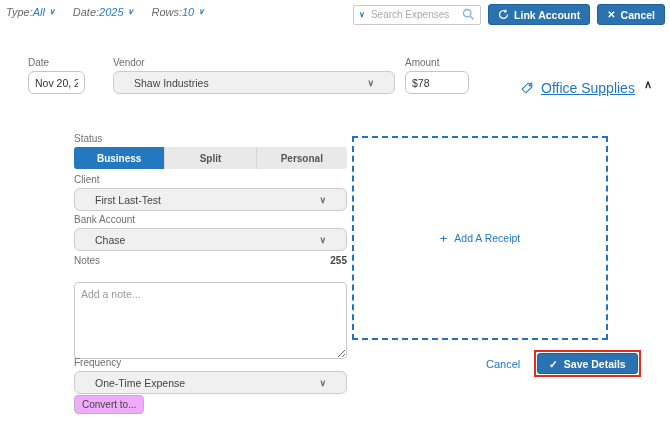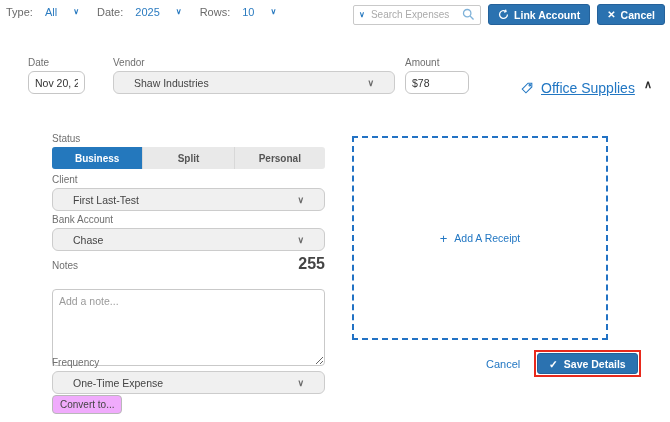--- a/index.html
+++ b/index.html
@@ -2,21 +2,21 @@
 <html><head>
 <meta charset="utf-8">
 <style>
   html,body{margin:0;padding:0;background:#fff;}
   .screen{
     position:relative;width:670px;height:422px;background:#fff;overflow:hidden;
     font-family:"Liberation Sans", sans-serif;color:#333;
   }
   
   .topbar-filters{position:absolute;left:6px;top:6px;display:flex;align-items:center;gap:18px;font-size:11px;}
-  .filter{display:flex;align-items:center;gap:12px;cursor:pointer;}
+  .filter{display:flex;align-items:center;gap:0;cursor:pointer;font-style:italic;}
   .filter .flabel{color:#6a6a6a;}
   .filter .fvalue{color:#2b7bc0;}
   .chev-blue{color:#2b7bc0;font-size:8px;font-weight:bold;margin-left:4px;line-height:1;}
   .topbar-actions{position:absolute;right:5px;top:4px;display:flex;align-items:center;gap:7px;}
   .searchbox{display:flex;align-items:center;width:116px;height:18px;border:1px solid #c9c9c9;border-radius:2px;background:#fff;padding:0 5px;gap:4px;}
   .searchbox input{border:0;outline:0;flex:1;min-width:0;font-size:10px;font-family:"Liberation Sans",sans-serif;color:#555;}
   .searchbox input::placeholder{color:#aaa;}
   .btn-blue{display:flex;align-items:center;gap:5px;height:19px;padding:0 9px;background:#2b72b0;border:1px solid #24619a;border-radius:3px;color:#fff;font-size:10.5px;font-weight:bold;cursor:pointer;}
   .btn-blue .glyph{font-size:10px;line-height:1;}
   
@@ -31,28 +31,28 @@
   .select{box-sizing:border-box;height:23px;border:1px solid #cccccc;border-radius:6px;background:#f0f0f0;display:flex;align-items:center;justify-content:space-between;padding:0 20px;font-size:10.5px;color:#444;cursor:pointer;}
   .select .chev{color:#6b6b6b;font-size:9px;font-weight:bold;}
   
   .fg-date{position:absolute;left:28px;top:57px;}
   .fg-vendor{position:absolute;left:113px;top:57px;}
   .fg-amount{position:absolute;left:405px;top:57px;}
   .category-link{position:absolute;left:520px;top:80px;display:flex;align-items:center;gap:7px;cursor:pointer;}
   .category-link a{color:#2277c3;font-size:14px;text-decoration:underline;}
   .collapse{position:absolute;left:644px;top:78px;color:#2e2e2e;font-size:11px;font-weight:bold;cursor:pointer;}
   
-  .grp{position:absolute;left:52px;width:273px;}
+  .grp{position:absolute;left:74px;width:273px;}
   .grp-status{top:133px;} .grp-client{top:174px;} .grp-bank{top:214px;} .grp-notes{top:255px;} .grp-freq{top:357px;} .grp-convert{top:394px;width:auto;}
   .segmented{display:flex;height:22px;background:#e9e9e9;border-radius:3px;overflow:hidden;}
   .seg{flex:1;display:flex;align-items:center;justify-content:center;font-size:10px;font-weight:bold;color:#555;border-right:1px solid #d8d8d8;cursor:pointer;}
   .seg:last-child{border-right:0;}
   .seg.active{background:#2478bd;color:#fff;}
   .notes-head{display:flex;justify-content:space-between;align-items:baseline;margin-bottom:16px;}
-  .notes-count{font-size:16px;font-weight:bold;color:#444;}
+  .notes-count{font-size:10px;font-weight:bold;color:#444;}
   .grp textarea{box-sizing:border-box;width:273px;height:77px;border:1px solid #c9c9c9;border-radius:4px;padding:5px 6px;font-size:10.5px;color:#333;font-family:"Liberation Sans",sans-serif;outline:none;}
   .grp textarea::placeholder{color:#9a9a9a;}
   .btn-convert{display:inline-block;background:#f0abfc;border:1px solid #b9b9b9;border-radius:4px;font-size:10px;color:#444;padding:3px 7px;cursor:pointer;}
   
   .receipt{position:absolute;left:352px;top:136px;width:256px;height:204px;box-sizing:border-box;border:2px dashed #2272c4;display:flex;align-items:center;justify-content:center;cursor:pointer;background:#fff;}
   .receipt .inner{display:flex;align-items:center;gap:7px;color:#2277c3;font-size:10.5px;}
   .receipt .plus{font-size:13px;line-height:1;}
   
   .footer-cancel{position:absolute;left:486px;top:358px;color:#2277c3;font-size:11px;cursor:pointer;}
   .annotation{position:absolute;left:534px;top:350px;border:2px solid #e8291c;padding:1px;background:#fff;}

